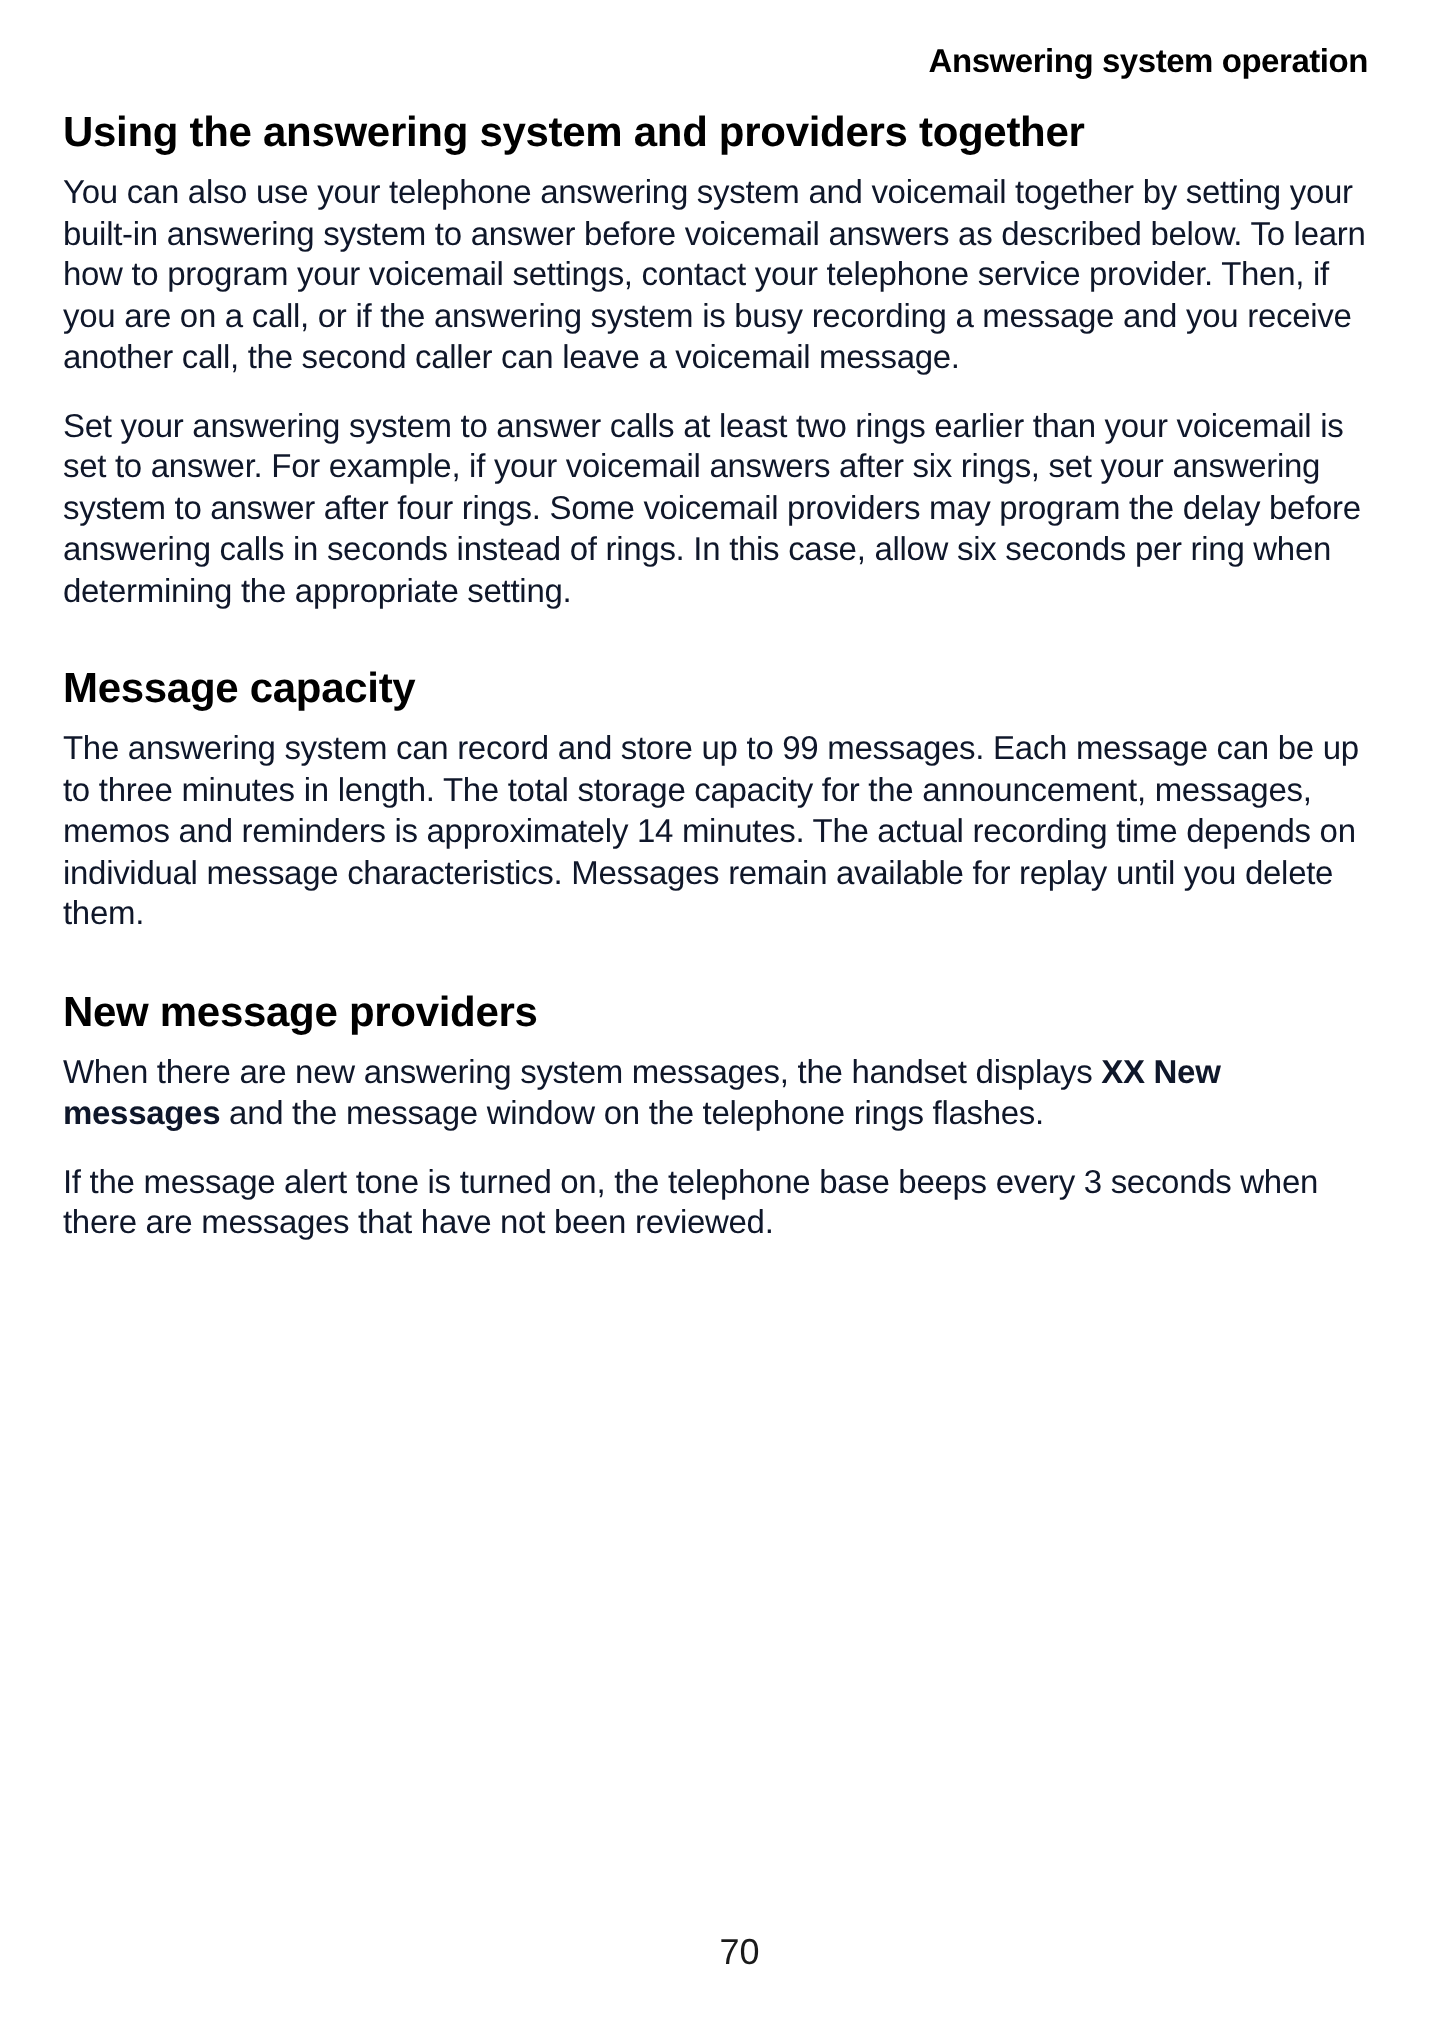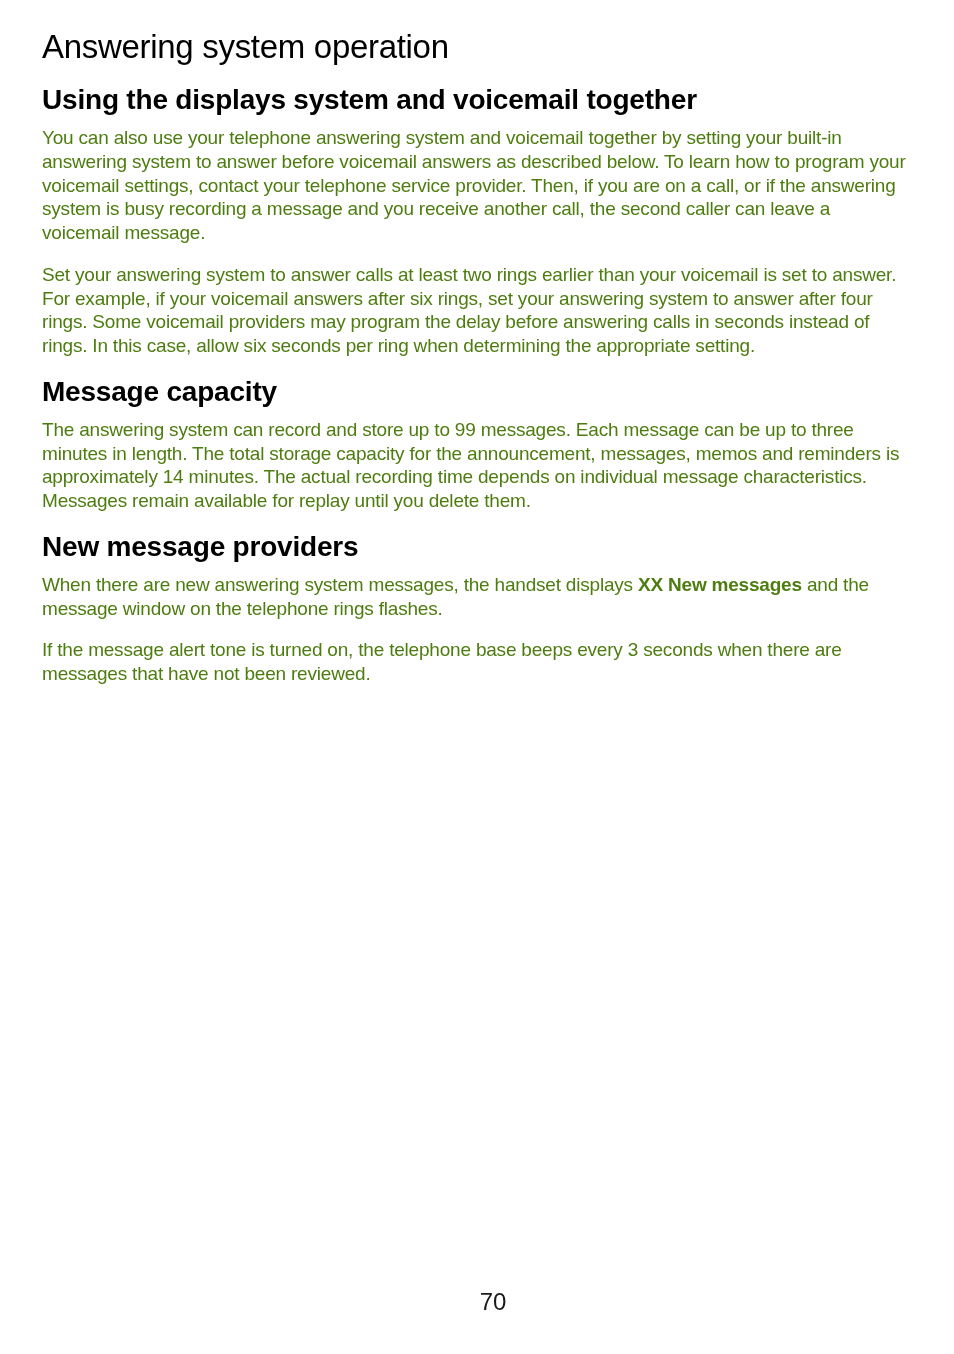--- a/index.html
+++ b/index.html
@@ -10,59 +10,61 @@
     body {
       width: 954px;
       height: 1354px;
       background: #ffffff;
       font-family: Arial, Helvetica, sans-serif;
       color: #000000;
       padding: 28px 42px 0 42px;
       position: relative;
     }
     .page-title {
-      font-size: 33px;
-      font-weight: normal;
+      font-size: 22px;
+      font-weight: bold;
       margin-bottom: 18px;
       letter-spacing: -0.3px;
+      text-align: right;
     }
     .section-heading {
       font-size: 28px;
       font-weight: bold;
       margin-bottom: 10px;
       letter-spacing: -0.2px;
     }
     .body-para {
-      font-size: 19px;
+      font-size: 22px;
       line-height: 1.25;
       margin-bottom: 18px;
-      color: #4d7c0f;
+      color: #0f172a;
       letter-spacing: -0.2px;
     }
     .section-gap {
+      margin-top: 36px;
     }
     .bold-inline {
       font-weight: bold;
     }
     .page-number {
       position: absolute;
       bottom: 38px;
       left: 16px;
       width: 100%;
       text-align: center;
       font-size: 24px;
       color: #1a1a1a;
     }
   </style>
 </head>
 <body>
 
 <h1 class="page-title">Answering system operation</h1>
 
-<h2 class="section-heading">Using the displays system and voicemail together</h2>
+<h2 class="section-heading">Using the answering system and providers together</h2>
 <p class="body-para">You can also use your telephone answering system and voicemail together by setting your built-in answering system to answer before voicemail answers as described below. To learn how to program your voicemail settings, contact your telephone service provider. Then, if you are on a call, or if the answering system is busy recording a message and you receive another call, the second caller can leave a voicemail message.</p>
 <p class="body-para">Set your answering system to answer calls at least two rings earlier than your voicemail is set to answer. For example, if your voicemail answers after six rings, set your answering system to answer after four rings. Some voicemail providers may program the delay before answering calls in seconds instead of rings. In this case, allow six seconds per ring when determining the appropriate setting.</p>
 
 <h2 class="section-heading section-gap">Message capacity</h2>
 <p class="body-para">The answering system can record and store up to 99 messages. Each message can be up to three minutes in length. The total storage capacity for the announcement, messages, memos and reminders is approximately 14 minutes. The actual recording time depends on individual message characteristics. Messages remain available for replay until you delete them.</p>
 
 <h2 class="section-heading section-gap">New message providers</h2>
 <p class="body-para">
   <span>When there are new answering system messages, the handset displays </span><span class="bold-inline">XX New messages</span><span> and the message window on the telephone rings flashes.</span>
 </p>

